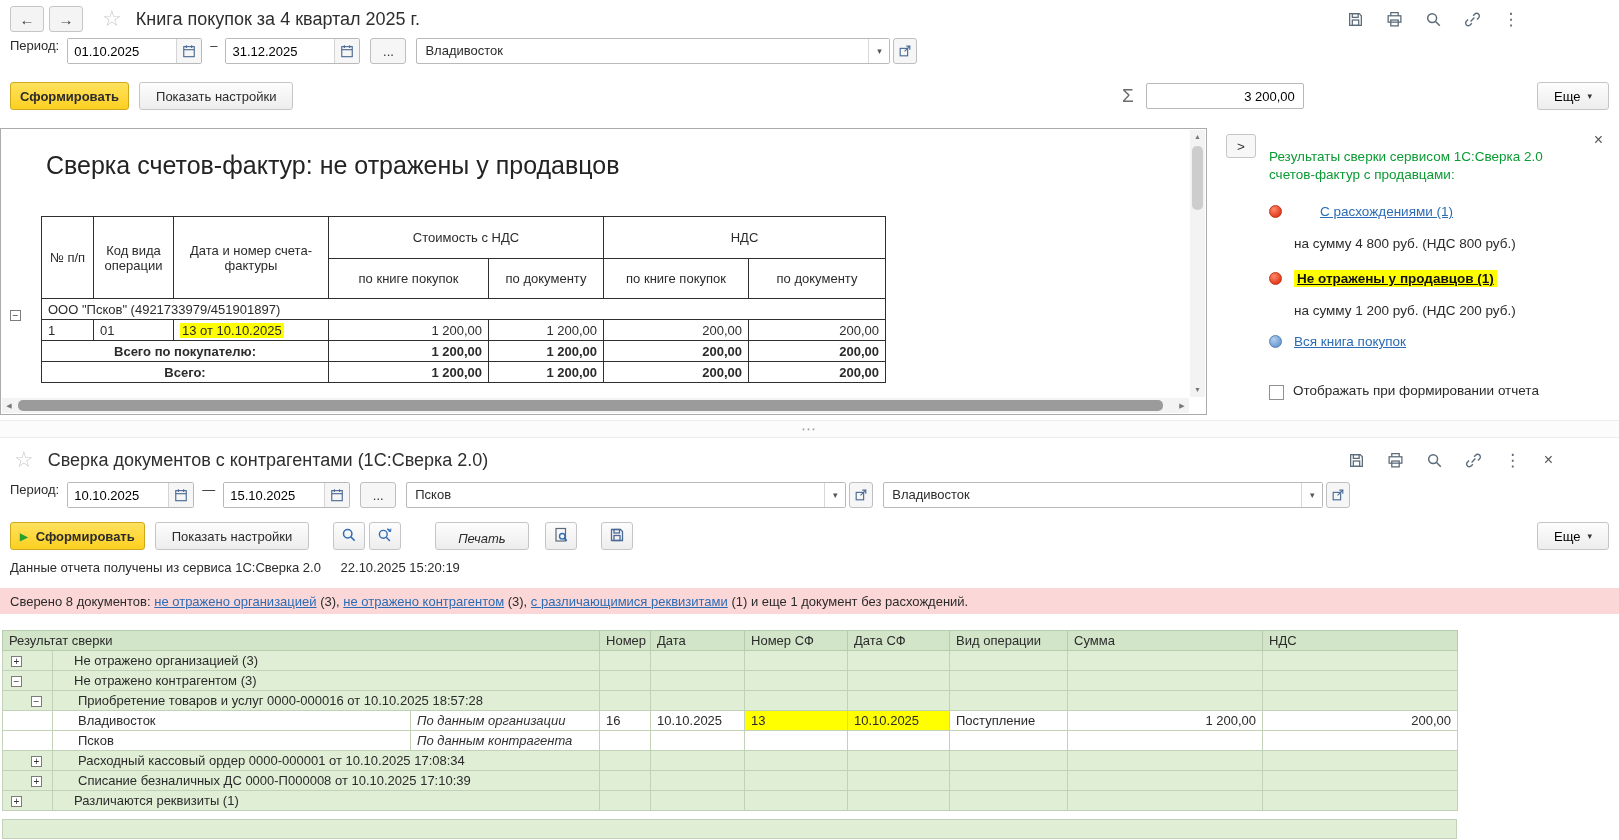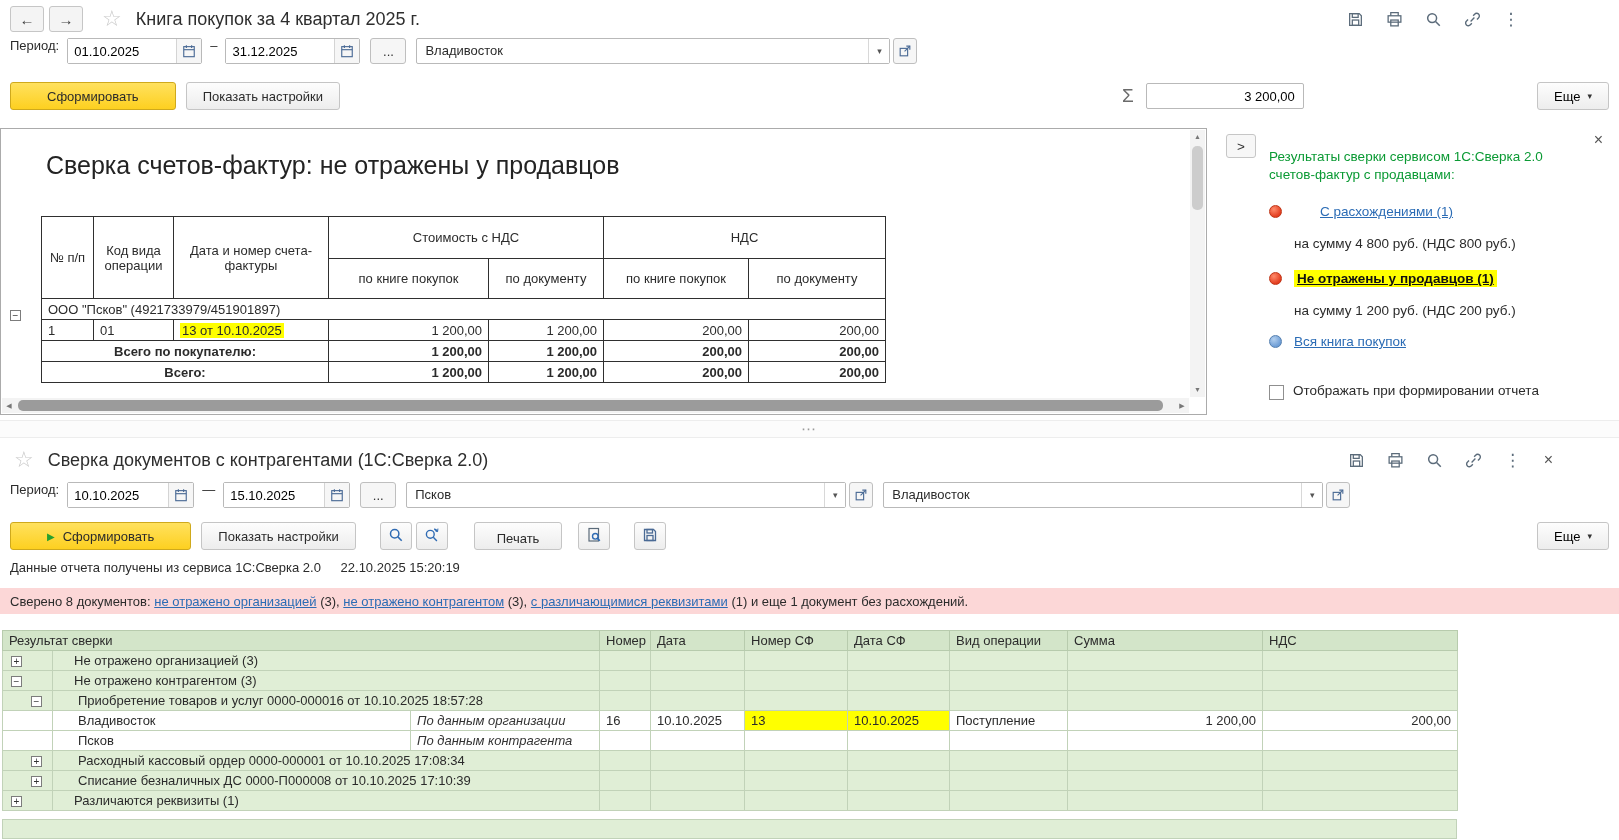--- a/index.html
+++ b/index.html
@@ -29,22 +29,22 @@
   .ellipsis-btn { width:36px; height:26px; background:#f6f6f6; border:1px solid #bfbfbf; border-radius:3px; margin:0 10px; color:#333; }
   .combo { display:flex; align-items:stretch; border:1px solid #b9b9b9; border-radius:2px; height:26px; background:#fff; }
   .combo-text { flex:1; padding:0 8px; line-height:24px; white-space:nowrap; overflow:hidden; }
   .combo-arrow { width:21px; border-left:1px solid #d8d8d8; display:flex; align-items:center; justify-content:center;
                  font-size:9px; color:#555; cursor:pointer; background:#fff; }
   .open-btn { width:24px; height:26px; background:#f6f6f6; border:1px solid #bfbfbf; border-radius:3px; margin-left:3px;
               display:flex; align-items:center; justify-content:center; }
 
   
   .action-row { display:flex; align-items:center; height:40px; padding:0 10px; gap:10px; position:relative; }
-  .btn-yellow { height:28px; padding:0 36px; background:linear-gradient(#ffe15e,#fdd020); border:1px solid #cfa91c;
-                border-radius:3px; font-weight:400; color:#2b2b2b; display:flex; align-items:center; gap:8px; }
+  .btn-yellow { height:28px; padding:0 9px; background:linear-gradient(#ffe15e,#fdd020); border:1px solid #cfa91c;
+                border-radius:3px; font-weight:700; color:#2b2b2b; display:flex; align-items:center; gap:8px; }
   .btn-gray { height:28px; padding:0 16px; background:linear-gradient(#fdfdfd,#ededed); border:1px solid #c5c5c5;
               border-radius:3px; color:#2b2b2b; }
   .btn-more { position:absolute; right:10px; height:28px; width:72px; background:linear-gradient(#fdfdfd,#ededed);
               border:1px solid #c5c5c5; border-radius:3px; display:flex; align-items:center; justify-content:center; gap:7px; }
   .btn-more .dd { font-size:9px; color:#333; }
   .play { color:#27a02e; font-size:10px; }
   .tool-btn { width:32px; height:28px; background:linear-gradient(#fdfdfd,#ededed); border:1px solid #c5c5c5;
               border-radius:3px; display:flex; align-items:center; justify-content:center; }
   .sum-cluster { position:absolute; left:1122px; display:flex; align-items:center; gap:12px; }
   .sigma { font-size:19px; color:#6b6b6b; }
@@ -420,21 +420,21 @@
             </svg></span>
       </button>
       <button class="tool-btn" style="margin-left:-6px;">
         <span><svg width="16" height="16" viewBox="0 0 16 16" fill="none" stroke="#2f6bb3" stroke-width="1.4">
               <circle cx="6.3" cy="7.3" r="3.9"></circle>
               <path d="M9.3 10.3l3.6 3.6"></path>
               <path d="M10.2 2a5 5 0 0 1 3.2 2.6"></path>
               <path d="M13.9 1.6l-.3 3-2.7-1" stroke-width="1"></path>
             </svg></span>
       </button>
-      <button class="btn-gray" style="margin-left:16px; padding:8px 22px;">Печать</button>
+      <button class="btn-gray" style="margin-left:24px; padding:8px 22px;font-style:italic;">Печать</button>
       <button class="tool-btn" style="margin-left:6px;">
         <span><svg width="16" height="16" viewBox="0 0 16 16" fill="none" stroke="#5b6b7a" stroke-width="1.2">
               <rect x="3" y="1.5" width="9.5" height="12.5"></rect>
               <circle cx="9.3" cy="9.3" r="2.8" stroke="#2f6bb3" stroke-width="1.4"></circle>
               <path d="M11.4 11.4l2.4 2.4" stroke="#2f6bb3" stroke-width="1.6"></path>
             </svg></span>
       </button>
       <button class="tool-btn" style="margin-left:14px;">
         <span><svg width="16" height="16" viewBox="0 0 16 16" fill="none" stroke="#4a6a95" stroke-width="1.3">
               <path d="M2.5 2.5h9l2 2v9h-11z"></path>

